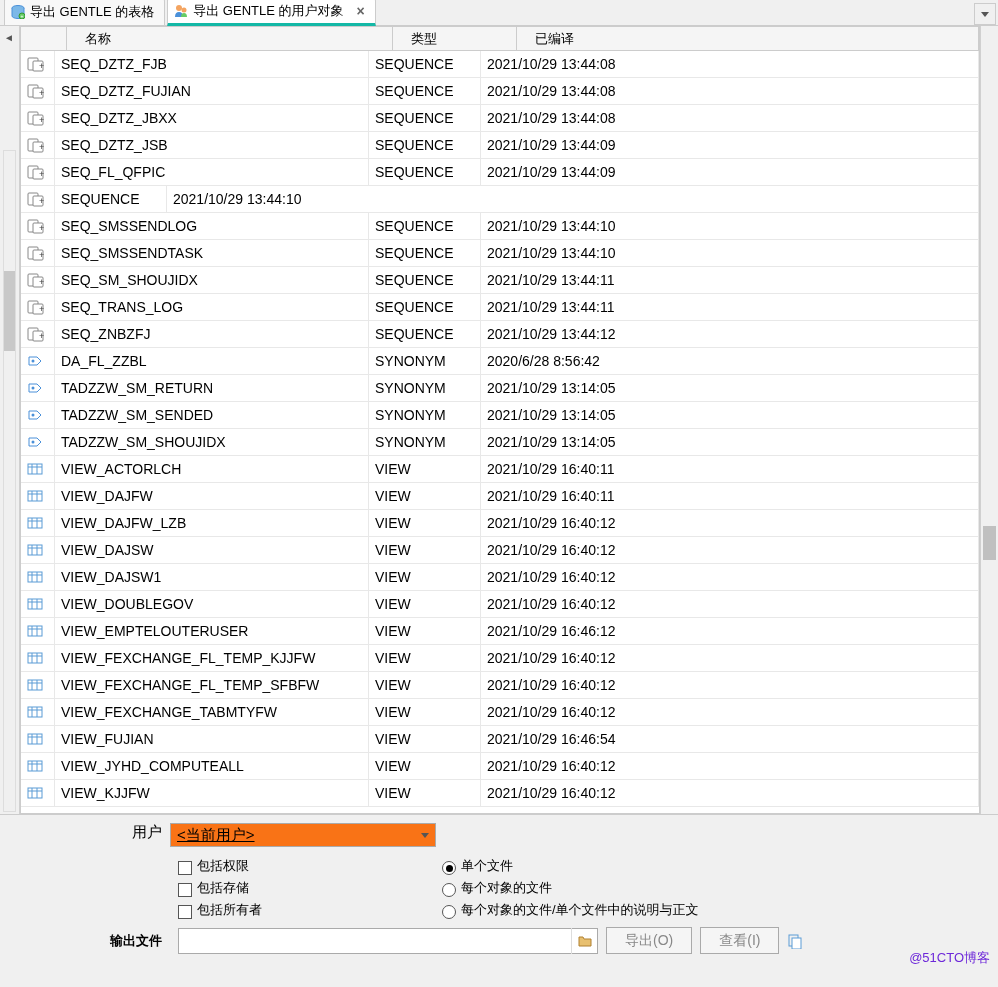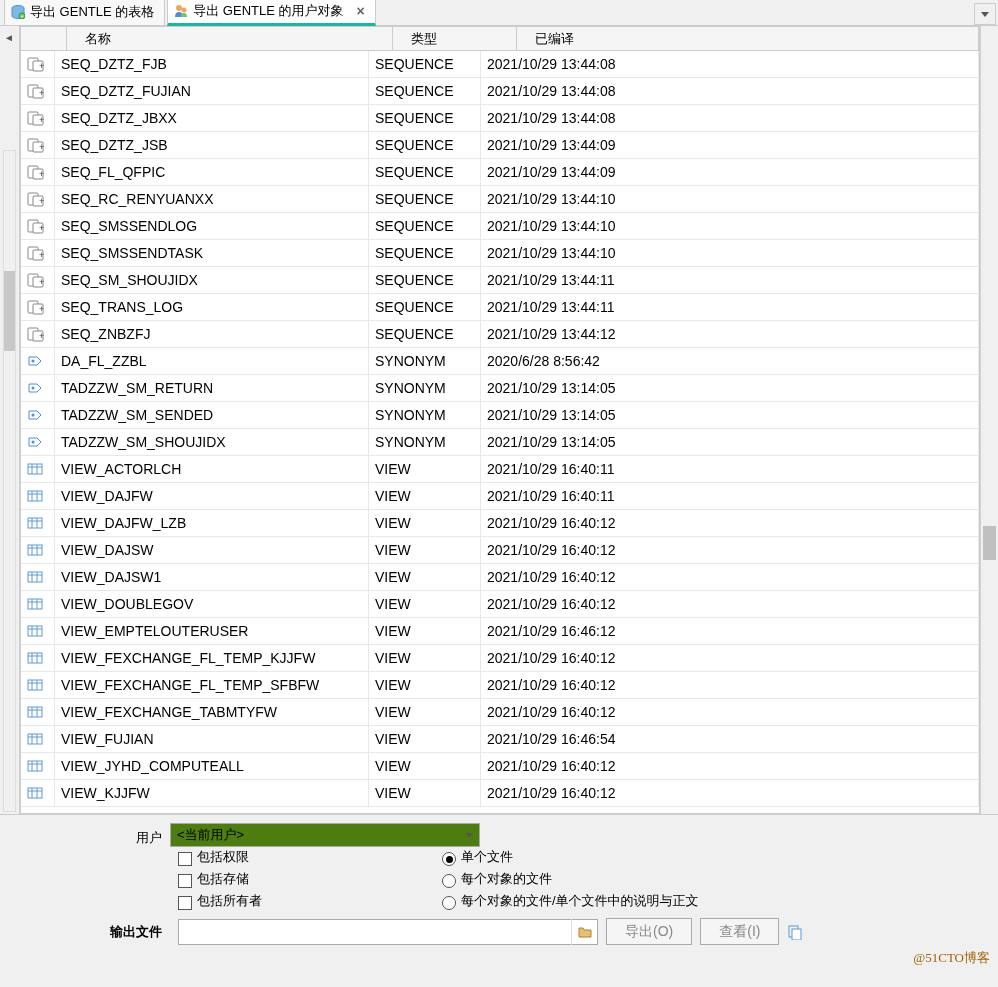--- a/index.html
+++ b/index.html
@@ -22,34 +22,34 @@
 .col-name { width: 314px; }
 .col-type { width: 112px; }
 .col-compiled { flex: 1; }
 .grid-body { flex: 1; overflow: hidden; position: relative; }
 .row { display: flex; height: 27px; border-bottom: 1px solid #e8e8e8; align-items: center; }
 .cell { border-right: 1px solid #e8e8e8; padding: 2px 6px; font-size: 14px; display: flex; align-items: center; height: 100%; white-space: nowrap; overflow: hidden; }
 .v-scroll { width: 18px; background: #f0f0f0; border-left: 1px solid #d0d0d0; position: relative; }
 .v-thumb { position: absolute; left: 2px; right: 2px; top: 500px; height: 34px; background: #c0c0c0; }
 .icon-box { display: inline-flex; align-items: center; justify-content: center; }
 .bottom-panel { border-top: 1px solid #ccc; background: #f0f0f0; padding: 8px 10px 10px 10px; }
-.form-row { display: flex; align-items: flex-end; margin-bottom: 1px; font-size: 13px; }
+.form-row { display: flex; align-items: flex-start; margin-bottom: 10px; font-size: 15px; }
 .form-label { width: 160px; text-align: right; padding-right: 8px; }
-.select-box { width: 310px; height: 24px; border: 1px solid #aaa; background: #4d7c0f; display: flex; align-items: center; padding: 0 6px; justify-content: space-between; cursor: pointer; }
+.select-box { width: 266px; height: 24px; border: 1px solid #aaa; background: #f97316; display: flex; align-items: center; padding: 0 6px; justify-content: space-between; cursor: pointer; text-decoration: underline; }
 .check-group { margin-left: 168px; display: flex; gap: 180px; }
 .check-col { display: flex; flex-direction: column; gap: 4px; }
 .check-item { display: flex; align-items: flex-end; gap: 5px; font-size: 13px; cursor: pointer; }
 .checkbox { width: 14px; height: 14px; border: 1px solid #555; background: #fff; }
 .radio { width: 14px; height: 14px; border: 1px solid #555; border-radius: 50%; background: #fff; display: flex; align-items: center; justify-content: center; }
 .radio.checked::after { content: ""; width: 7px; height: 7px; background: #000; border-radius: 50%; }
 .output-row { display: flex; align-items: center; margin-top: 8px; gap: 8px; }
 .output-input { flex: 1; height: 26px; border: 1px solid #aaa; background: #fff; display: flex; align-items: center; max-width: 420px; }
 .folder-btn { width: 26px; height: 26px; border-left: 1px solid #ddd; display: flex; align-items: center; justify-content: center; cursor: pointer; margin-left: auto; }
 .btn { height: 27px; padding: 0 18px; border: 1px solid #aaa; background: #f5f5f5; color: #888; cursor: pointer; font-size: 14px; display: flex; align-items: center; }
-.watermark { position: absolute; bottom: 20px; right: 8px; color: #a16207; font-size: 13px; font-family: Liberation Serif, serif; }
+.watermark { position: absolute; bottom: 20px; right: 8px; color: #6d28d9; font-size: 13px; }
 </style>
 </head>
 <body>
 
 <div class="tabs">
   <div id="tabs-container" style="display:flex;">
       <div class="tab">
         <span class="icon-box">
           <svg width="14" height="14">
             <ellipse cx="7" cy="3" rx="6" ry="2.5" fill="#7cb8e8" stroke="#4a90d9"></ellipse>
@@ -171,21 +171,20 @@
         <div class="row">
           <div class="cell col-icon">
             <span class="icon-box">
               <svg width="18" height="16">
                 <rect x="1" y="2" width="10" height="12" rx="1" fill="#fff" stroke="#888"></rect>
                 <rect x="6" y="5" width="10" height="10" rx="1" fill="#fff" stroke="#888"></rect>
                 <text x="12" y="13" font-size="9" fill="#444">+</text>
               </svg>
             </span>
           </div>
-          <div class="cell col-name">SEQ_RC_RENYUANXX</div>
           <div class="cell col-type">SEQUENCE</div>
           <div class="cell col-compiled">2021/10/29 13:44:10</div>
         </div>
         <div class="row">
           <div class="cell col-icon">
             <span class="icon-box">
               <svg width="18" height="16">
                 <rect x="1" y="2" width="10" height="12" rx="1" fill="#fff" stroke="#888"></rect>
                 <rect x="6" y="5" width="10" height="10" rx="1" fill="#fff" stroke="#888"></rect>
                 <text x="12" y="13" font-size="9" fill="#444">+</text>

